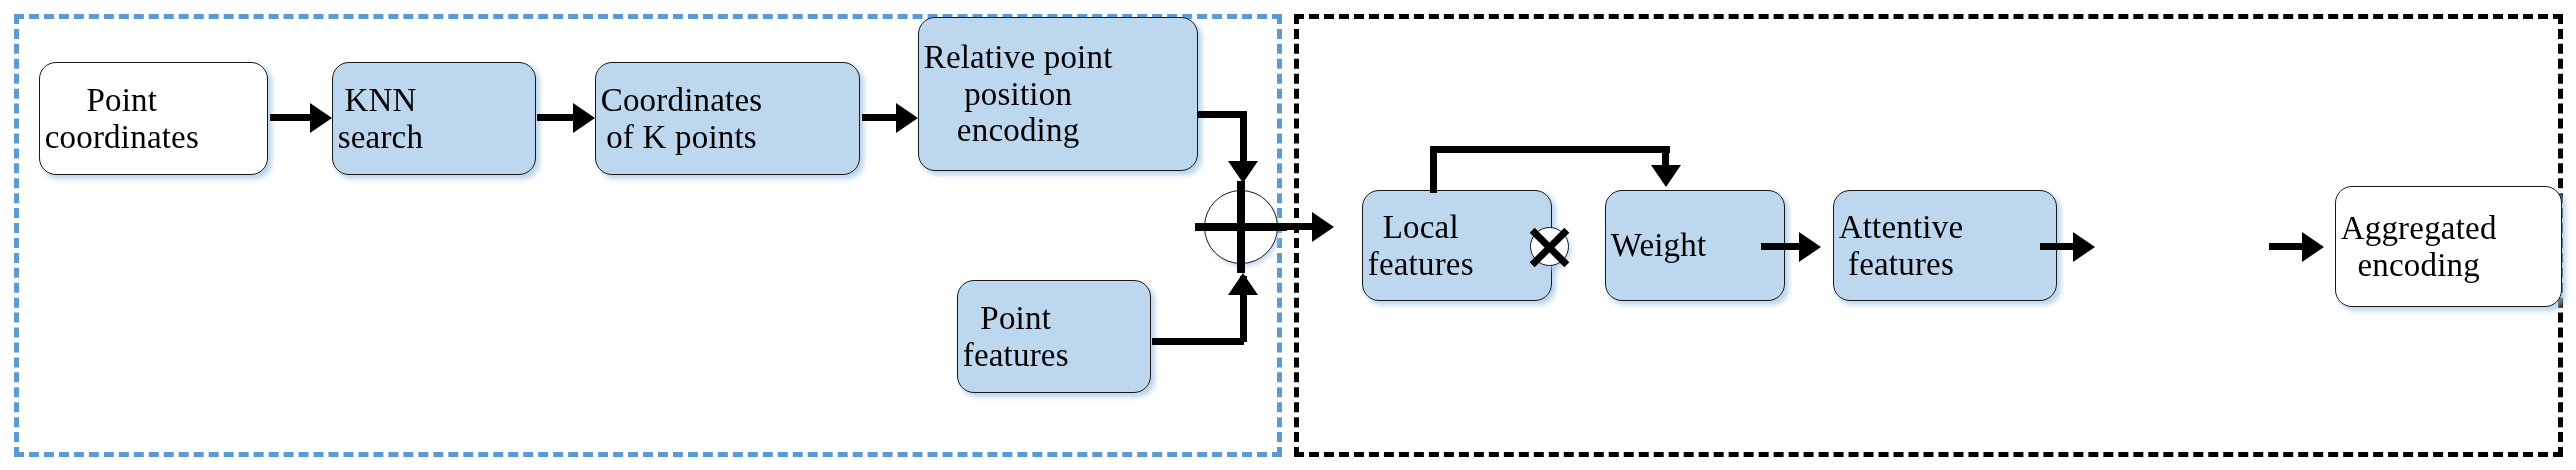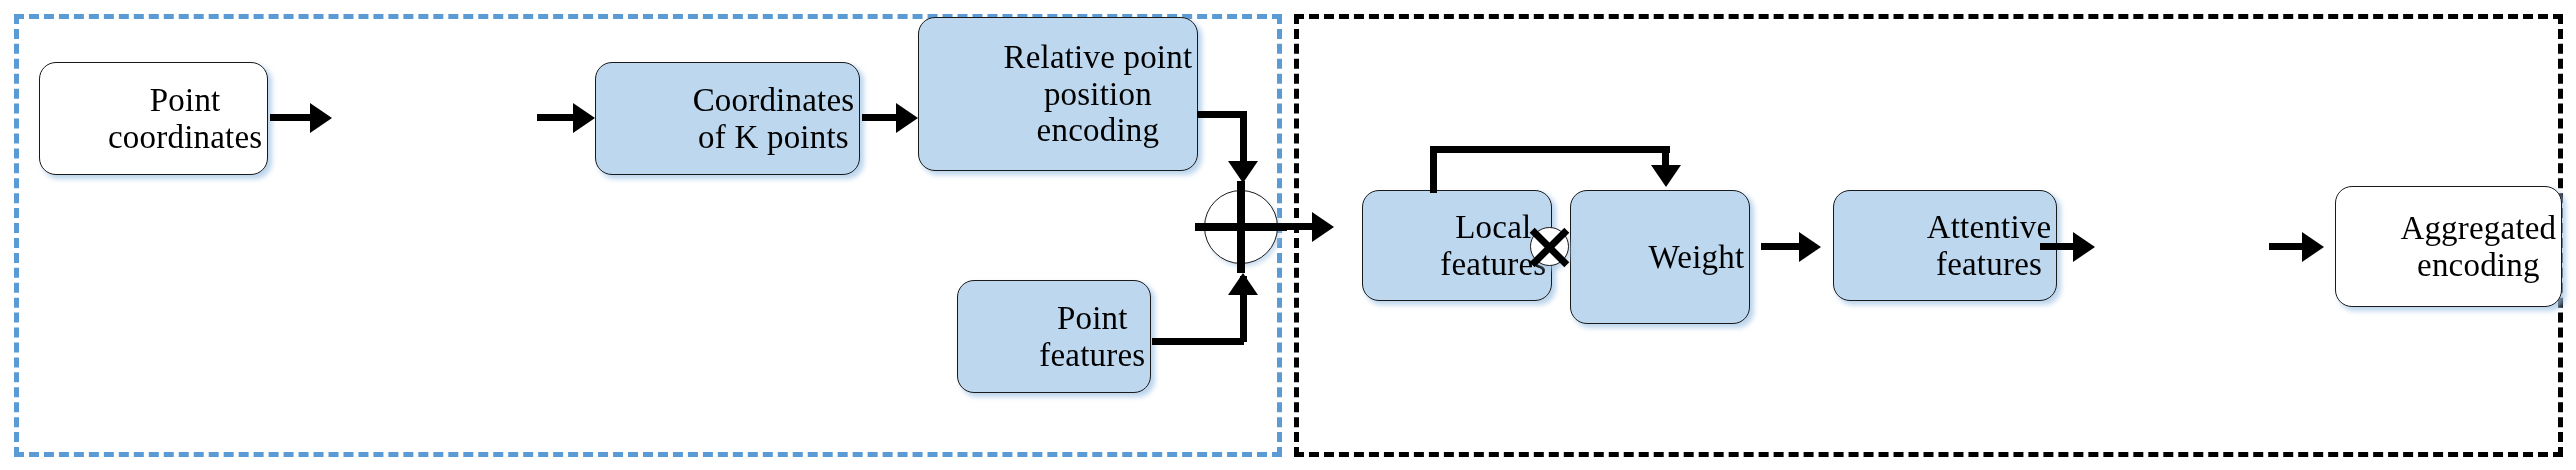--- a/index.html
+++ b/index.html
@@ -25,21 +25,21 @@
     border:5.5px dashed #000000;
   }
   
   .node{
     position:absolute;
     box-sizing:border-box;
     border:1.6px solid #1a1a1a;
     border-radius:17px;
     display:flex;
     align-items:center;
-    justify-content:flex-end;
+    justify-content:flex-start;
     text-align:center;
     line-height:1.12;
     color:#000000;
     background:#bdd7ee;
     box-shadow:3.1px 3.9px 5.5px rgba(160,195,228,0.70);
     padding:1.6px 4.7px;
     font-size:33px;
     letter-spacing:0.2px;
   }
   .node.white{
@@ -127,20 +127,24 @@
 
   <div class="group blue" style="left:14px; top:14px; width:1268px; height:443px;"></div>
 
   <div class="group black" style="left:1294px; top:14px; width:1269px; height:443px;"></div>
 
   <div class="node white" style="left:39px; top:62px; width:229px; height:113px;">
     <span class="lbl">Point
 coordinates</span>
   </div>
 
+  <div class="node" style="left:332px; top:62px; width:204px; height:113px;">
+    <span class="lbl">KNN
+search</span>
+  </div>
 
   <div class="node" style="left:595px; top:62px; width:265px; height:113px;">
     <span class="lbl">Coordinates
 of  K  points</span>
   </div>
 
   <div class="node" style="left:918px; top:17px; width:280px; height:154px;">
     <span class="lbl">Relative point
 position
 encoding</span>
@@ -149,21 +153,21 @@
   <div class="node" style="left:957px; top:280px; width:194px; height:113px;">
     <span class="lbl">Point
 features</span>
   </div>
 
   <div class="node" style="left:1338px; top:190px; width:190px; height:111px;margin-left:24px;">
     <span class="lbl">Local
 features</span>
   </div>
 
-  <div class="node" style="left:1544px; top:190px; width:180px; height:134px;margin-left:26px;">
+  <div class="node" style="left:1579px; top:190px; width:180px; height:111px;margin-left:26px;">
     <span class="lbl">Weight</span>
   </div>
 
   <div class="node" style="left:1833px; top:190px; width:224px; height:111px;">
     <span class="lbl">Attentive
 features</span>
   </div>
 
 
   <div class="node white" style="left:2335px; top:186px; width:227px; height:121px;">

